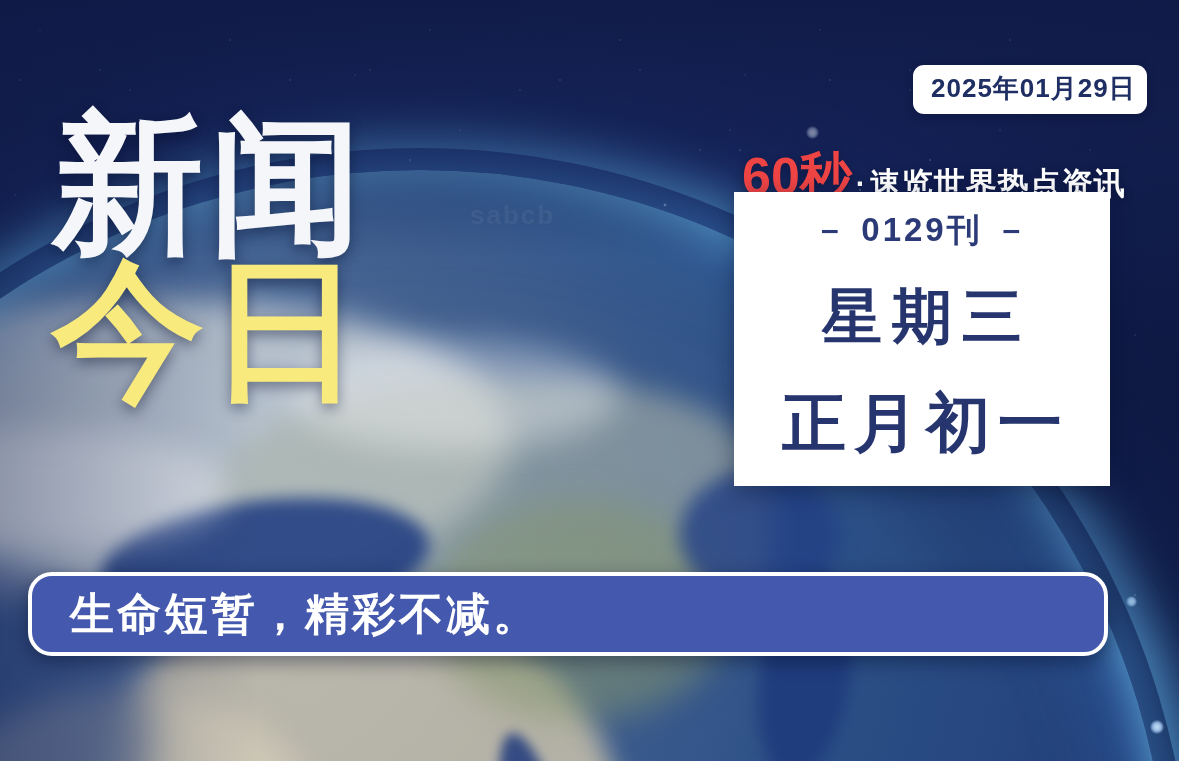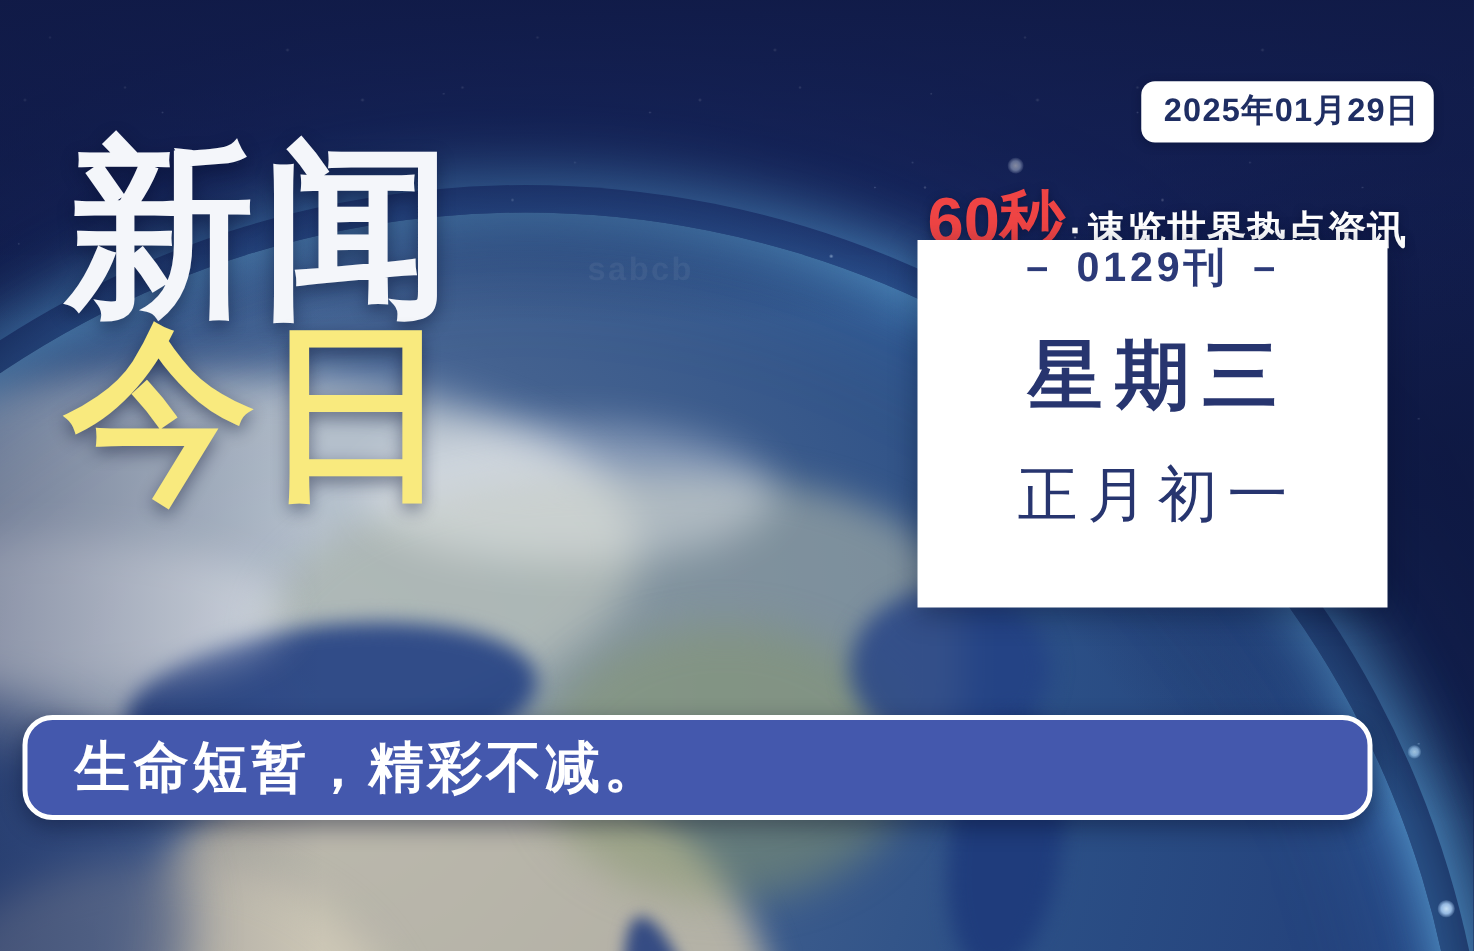--- a/index.html
+++ b/index.html
@@ -217,53 +217,53 @@
     left: 734px;
     top: 192px;
     width: 376px;
     height: 294px;
     background: #ffffff;
     box-shadow: 0 6px 22px rgba(4,12,40,.40);
     display: flex;
     flex-direction: column;
     align-items: center;
     justify-content: flex-start;
-    padding-top: 0;
+    padding-top: 16px;
     box-sizing: border-box;
   }
   .card-issue {
     color: #2c3a78;
     font-size: 33px;
     font-weight: 700;
     letter-spacing: 3px;
     white-space: nowrap;
   }
   .card-weekday {
     color: #27356f;
     font-size: 60px;
     font-weight: 700;
     letter-spacing: 10px;
     margin-top: 24px;
     text-indent: 10px;
     white-space: nowrap;
   }
   .card-lunar {
     color: #27356f;
-    font-size: 48px;
-    font-weight: 400;
+    font-size: 64px;
+    font-weight: 700;
     letter-spacing: 8px;
     margin-top: 22px;
     text-indent: 8px;
     white-space: nowrap;
   }
 
   
   .bottom-bar {
     position: absolute;
-    left: 18px;
+    left: 28px;
     top: 572px;
     width: 1080px;
     height: 84px;
     background: #4458ad;
     border: 4px solid #ffffff;
     border-radius: 24px;
     box-sizing: border-box;
     display: flex;
     align-items: center;
     box-shadow: 0 6px 18px rgba(4,12,40,.42);

